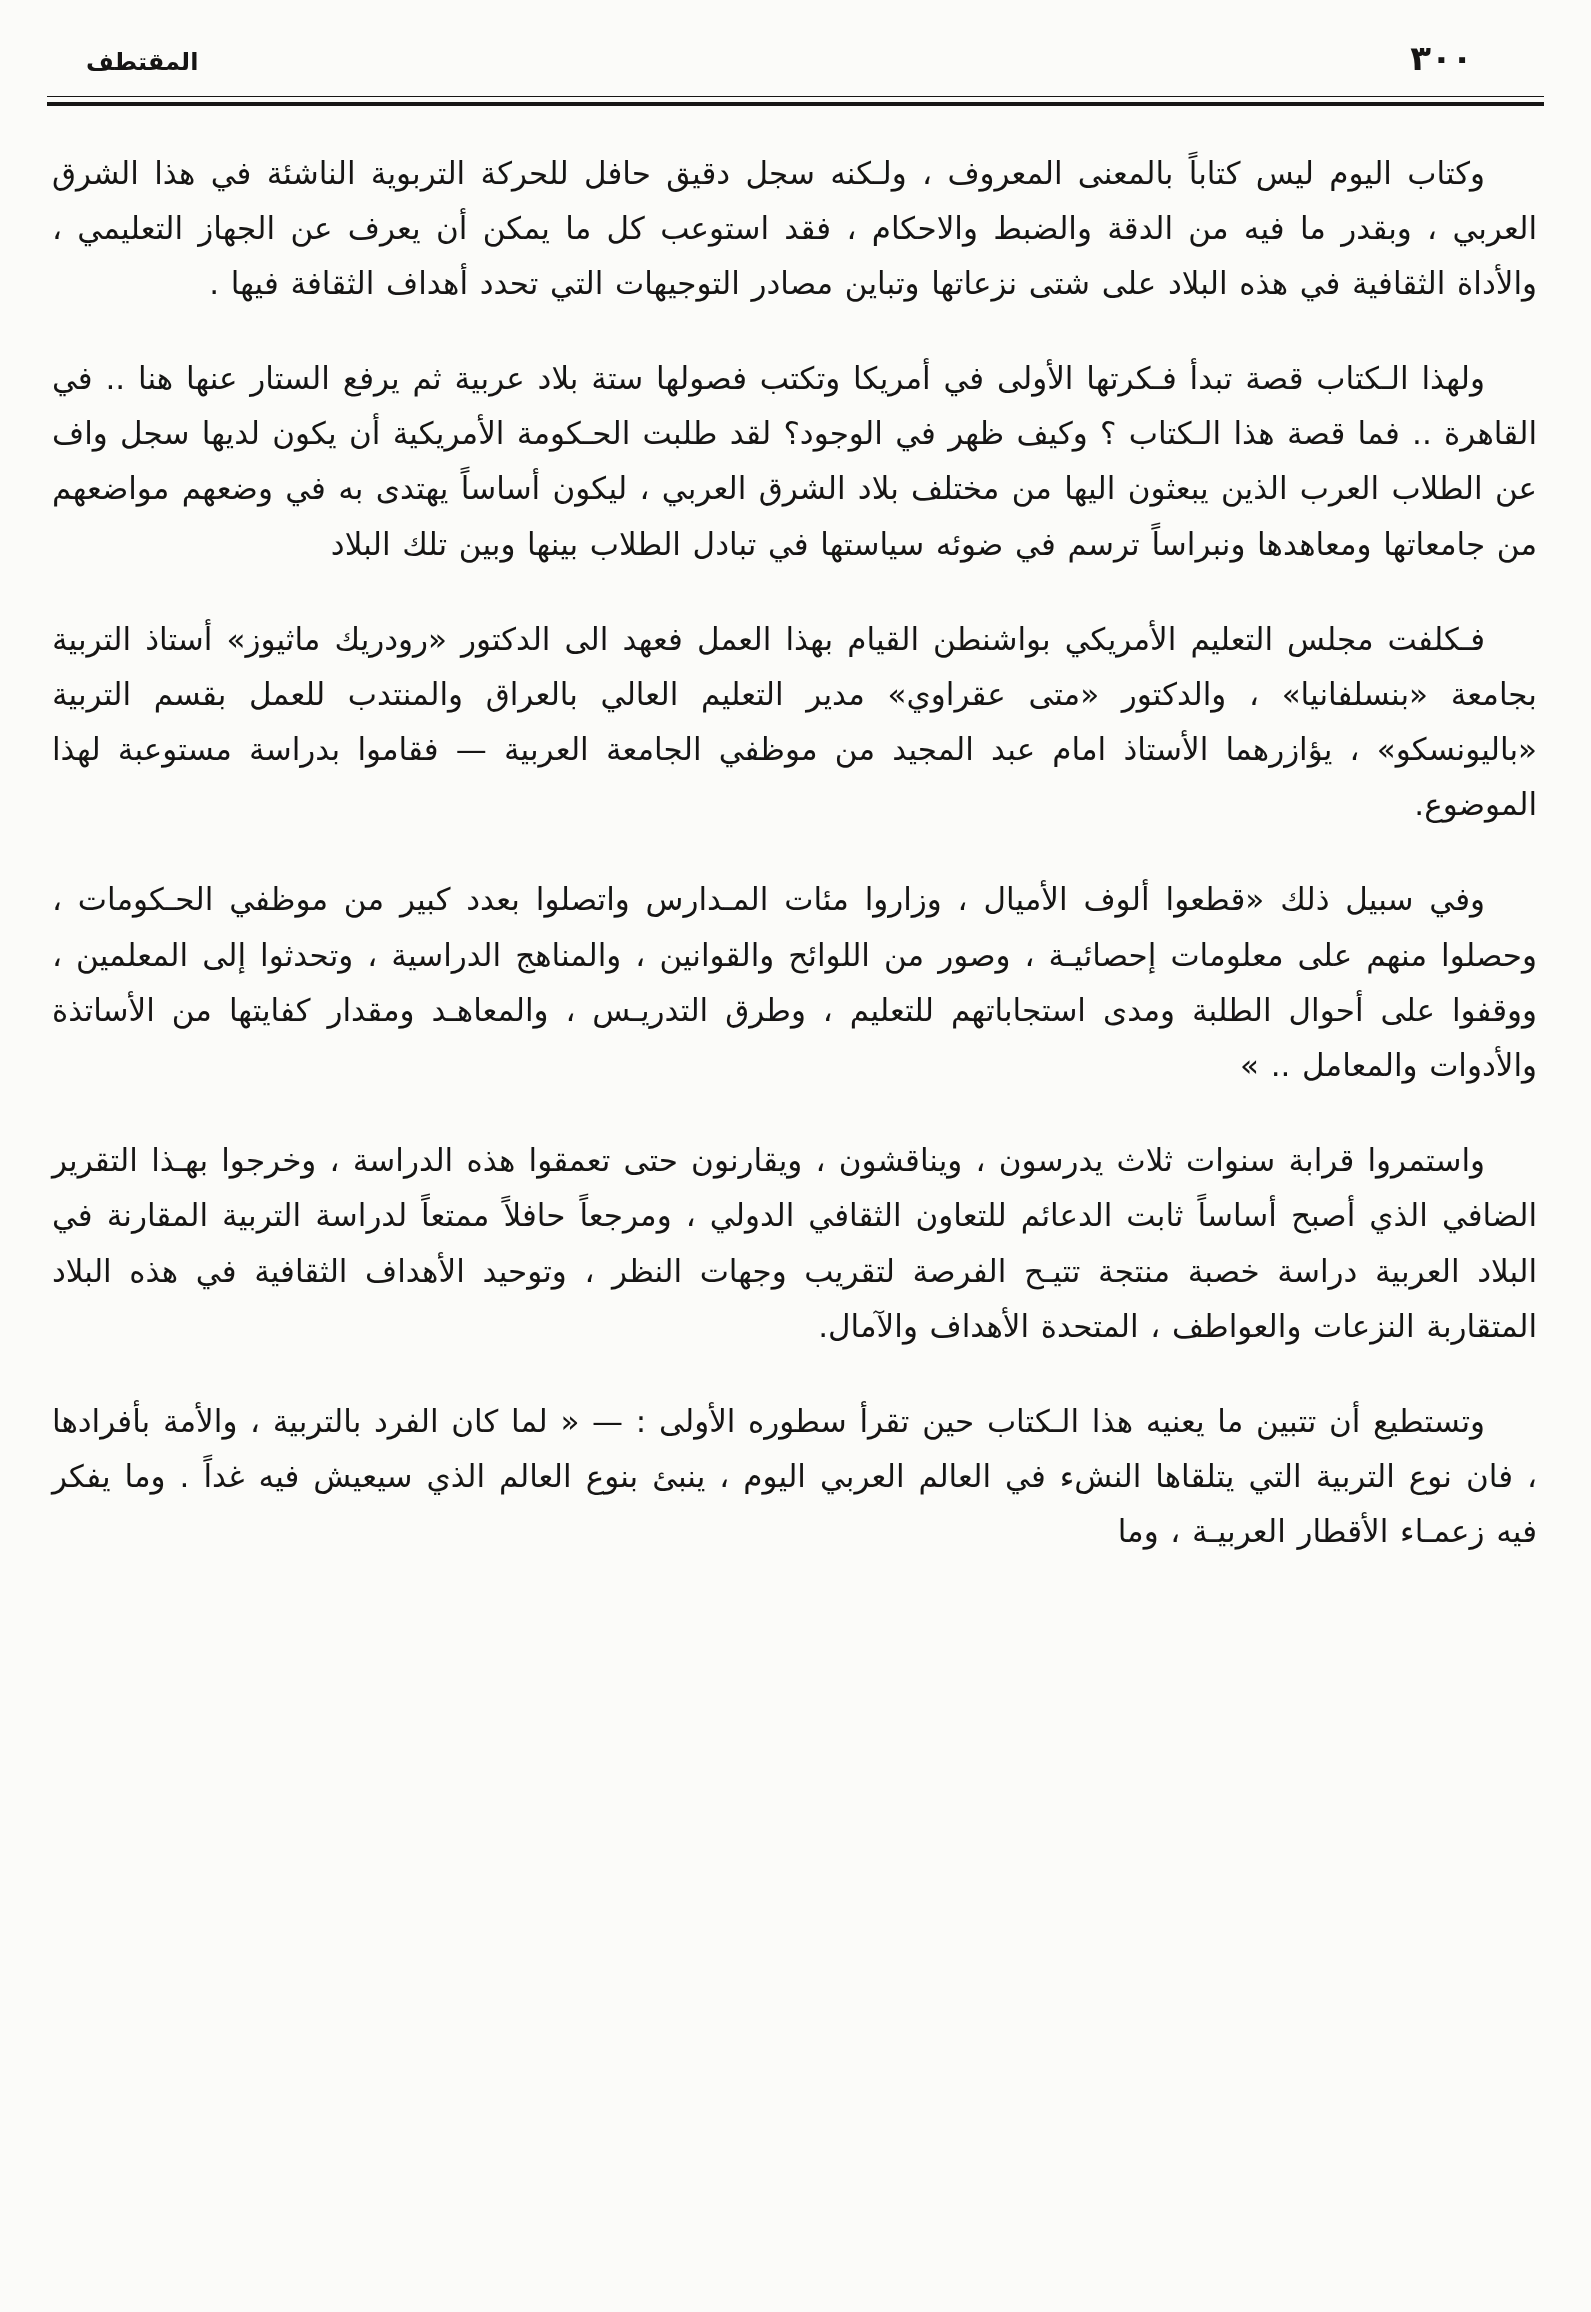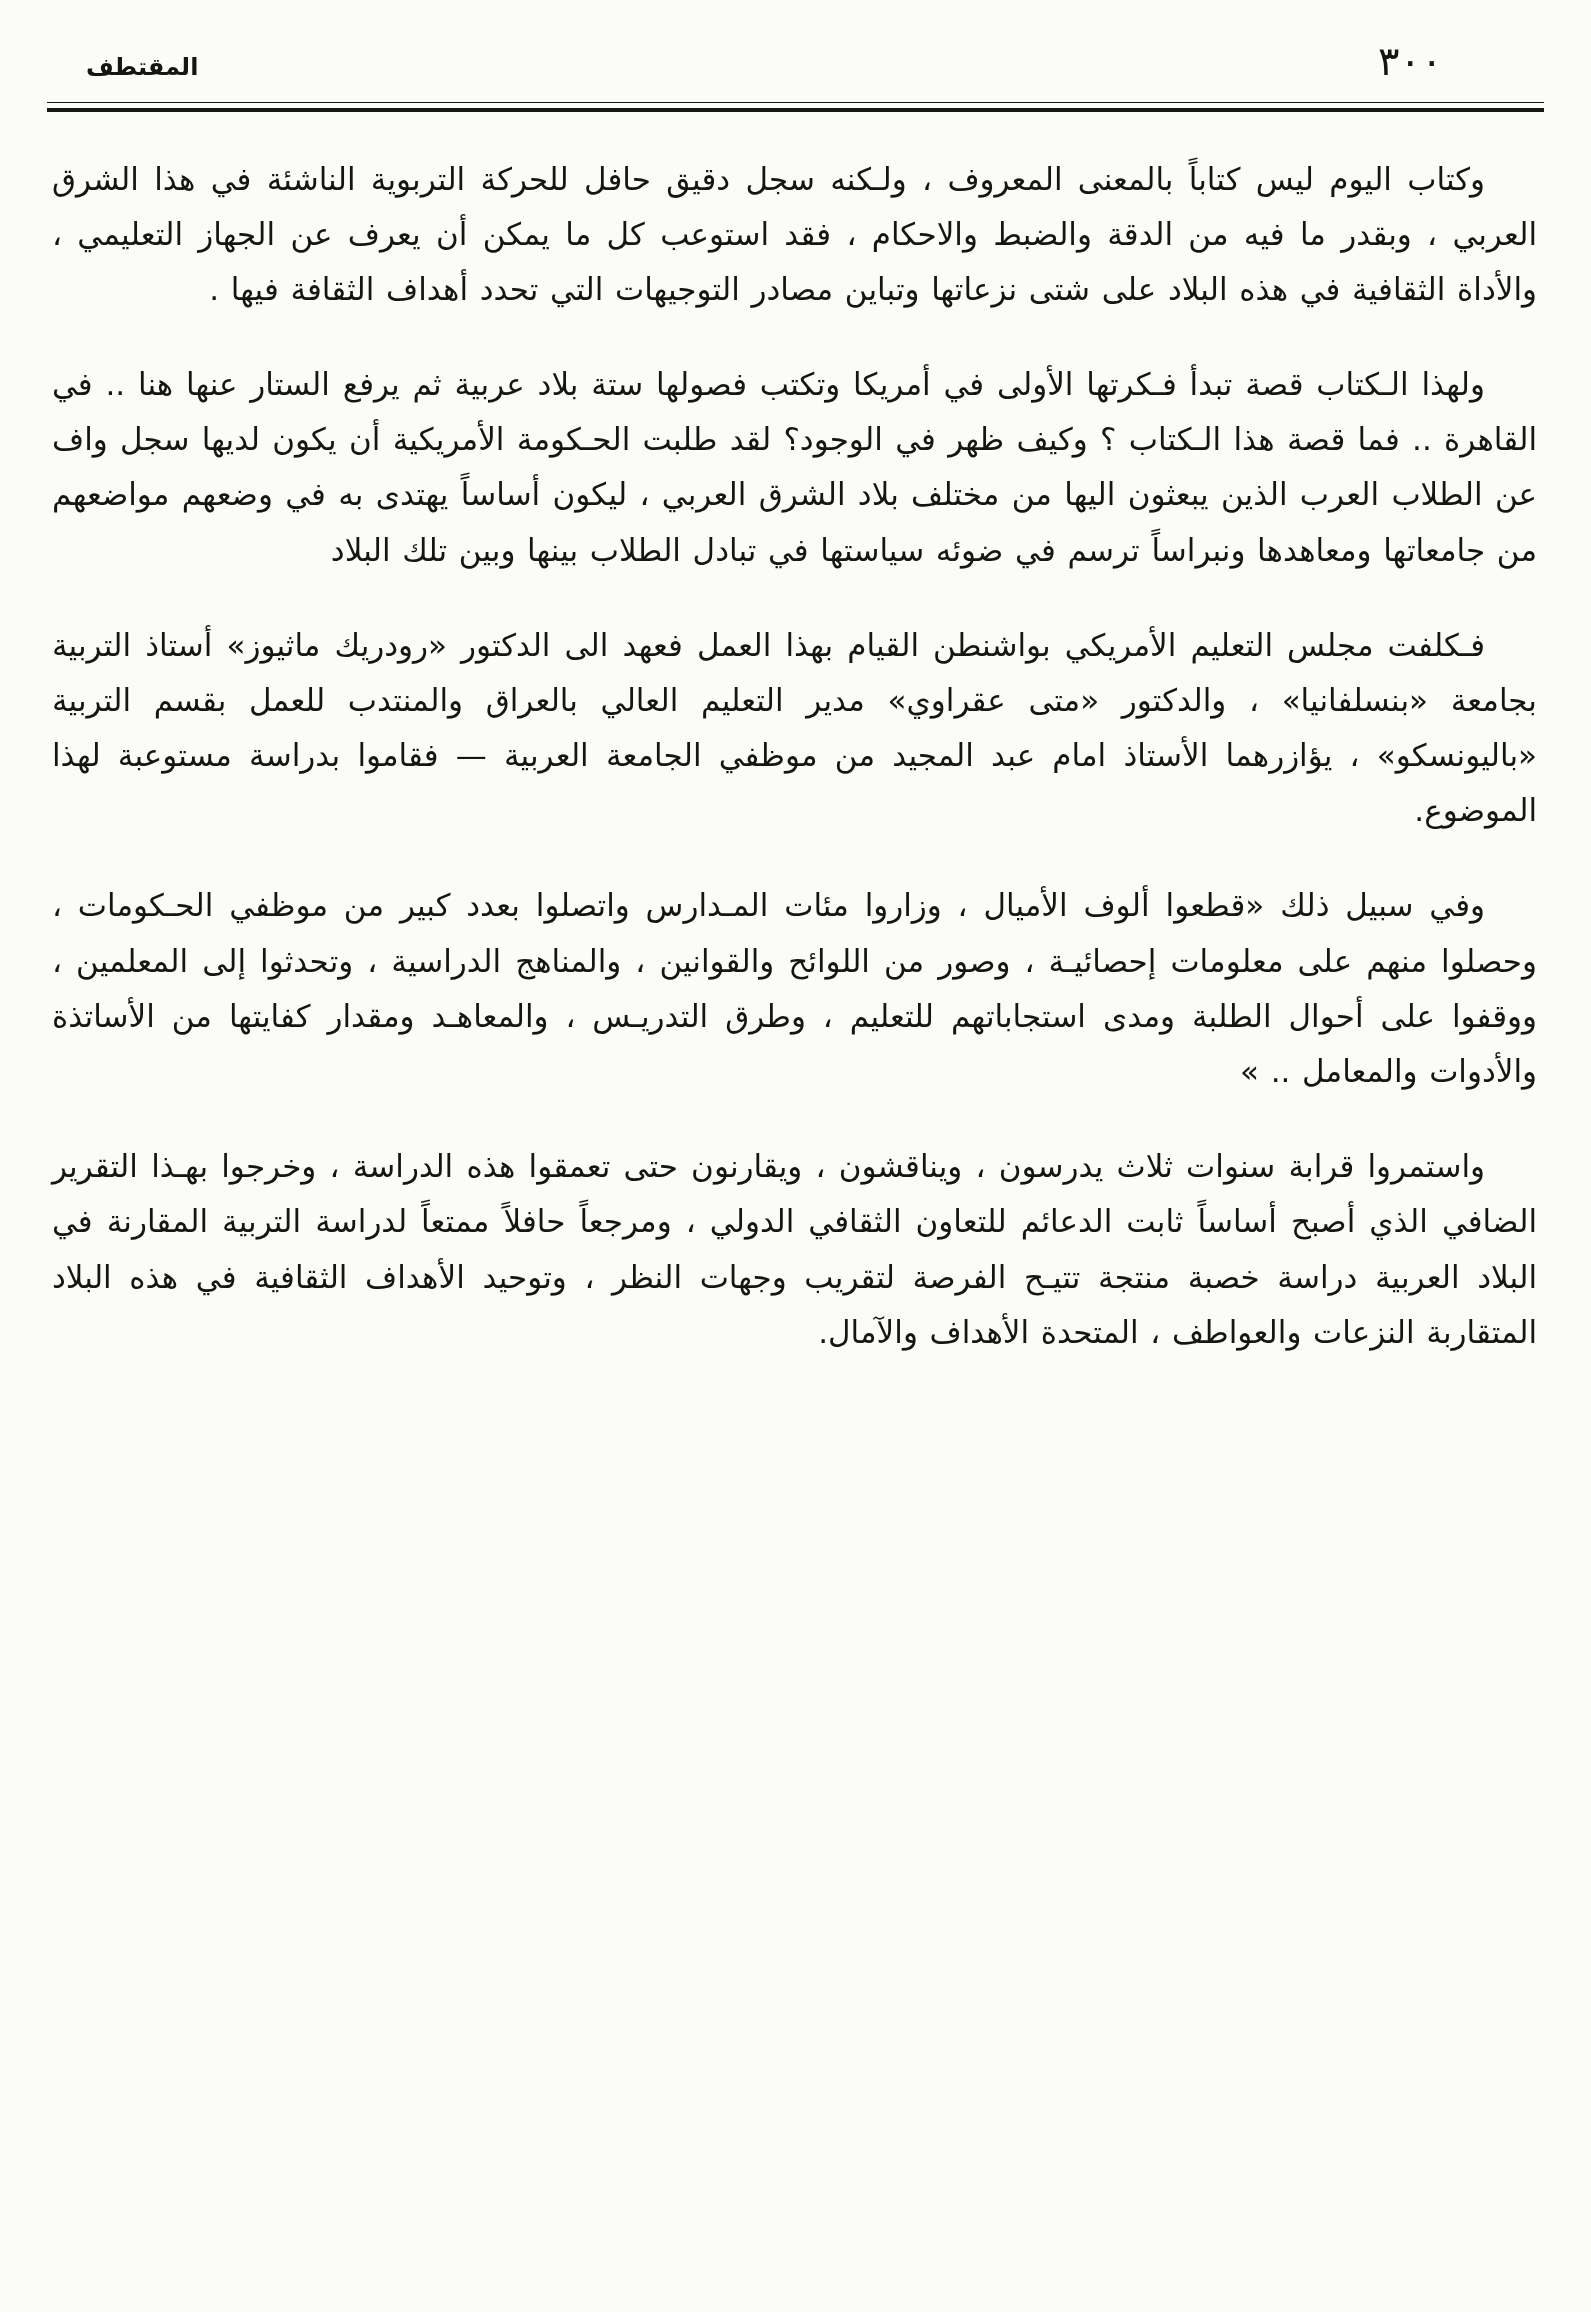--- a/index.html
+++ b/index.html
@@ -19,25 +19,25 @@
     overflow: hidden;
     box-sizing: border-box;
   }
   .page-header {
     display: flex;
     justify-content: space-between;
     align-items: baseline;
     padding: 38px 86px 12.7px 86px;
   }
   .page-number {
-    font-size: 40px;
-    font-weight: normal;
+    font-size: 34px;
+    font-weight: bold;
     letter-spacing: 1.8px;
     min-width: 127px;
-    text-align: left;
+    text-align: center;
   }
   .book-title {
     font-size: 42px;
     font-weight: bold;
     text-align: center;
     flex: 1;
   }
   .journal-name {
     font-size: 24px;
     font-weight: bold;
@@ -76,16 +76,17 @@
   </header>
 
   <div class="rule"></div>
 
   <main class="page-body">
     <p>وكتاب اليوم ليس كتاباً بالمعنى المعروف ، ولـكنه سجل دقيق حافل للحركة التربوية الناشئة في هذا الشرق العربي ، وبقدر ما فيه من الدقة والضبط والاحكام ، فقد استوعب كل ما يمكن أن يعرف عن الجهاز التعليمي ، والأداة الثقافية في هذه البلاد على شتى نزعاتها وتباين مصادر التوجيهات التي تحدد أهداف الثقافة فيها .</p>
     <p>ولهذا الـكتاب قصة تبدأ فـكرتها الأولى في أمريكا وتكتب فصولها ستة بلاد عربية ثم يرفع الستار عنها هنا .. في القاهرة .. فما قصة هذا الـكتاب ؟ وكيف ظهر في الوجود؟ لقد طلبت الحـكومة الأمريكية أن يكون لديها سجل واف عن الطلاب العرب الذين يبعثون اليها من مختلف بلاد الشرق العربي ، ليكون أساساً يهتدى به في وضعهم مواضعهم من جامعاتها ومعاهدها ونبراساً ترسم في ضوئه سياستها في تبادل الطلاب بينها وبين تلك البلاد</p>
     <p>فـكلفت مجلس التعليم الأمريكي بواشنطن القيام بهذا العمل فعهد الى الدكتور «رودريك ماثيوز» أستاذ التربية بجامعة «بنسلفانيا» ، والدكتور «متى عقراوي» مدير التعليم العالي بالعراق والمنتدب للعمل بقسم التربية «باليونسكو» ، يؤازرهما الأستاذ امام عبد المجيد من موظفي الجامعة العربية — فقاموا بدراسة مستوعبة لهذا الموضوع.</p>
     <p>وفي سبيل ذلك «قطعوا ألوف الأميال ، وزاروا مئات المـدارس واتصلوا بعدد كبير من موظفي الحـكومات ، وحصلوا منهم على معلومات إحصائيـة ، وصور من اللوائح والقوانين ، والمناهج الدراسية ، وتحدثوا إلى المعلمين ، ووقفوا على أحوال الطلبة ومدى استجاباتهم للتعليم ، وطرق التدريـس ، والمعاهـد ومقدار كفايتها من الأساتذة والأدوات والمعامل .. »</p>
     <p>واستمروا قرابة سنوات ثلاث يدرسون ، ويناقشون ، ويقارنون حتى تعمقوا هذه الدراسة ، وخرجوا بهـذا التقرير الضافي الذي أصبح أساساً ثابت الدعائم للتعاون الثقافي الدولي ، ومرجعاً حافلاً ممتعاً لدراسة التربية المقارنة في البلاد العربية دراسة خصبة منتجة تتيـح الفرصة لتقريب وجهات النظر ، وتوحيد الأهداف الثقافية في هذه البلاد المتقاربة النزعات والعواطف ، المتحدة الأهداف والآمال.</p>
+    <p>وتستطيع أن تتبين ما يعنيه هذا الـكتاب حين تقرأ سطوره الأولى : — « لما كان الفرد بالتربية ، والأمة بأفرادها ، فان نوع التربية التي يتلقاها النشء في العالم العربي اليوم ، ينبئ بنوع العالم الذي سيعيش فيه غداً . وما يفكر فيه زعمـاء الأقطار العربيـة ، وما</p>
   </main>
 
 </div>
 
 
 </body></html>

